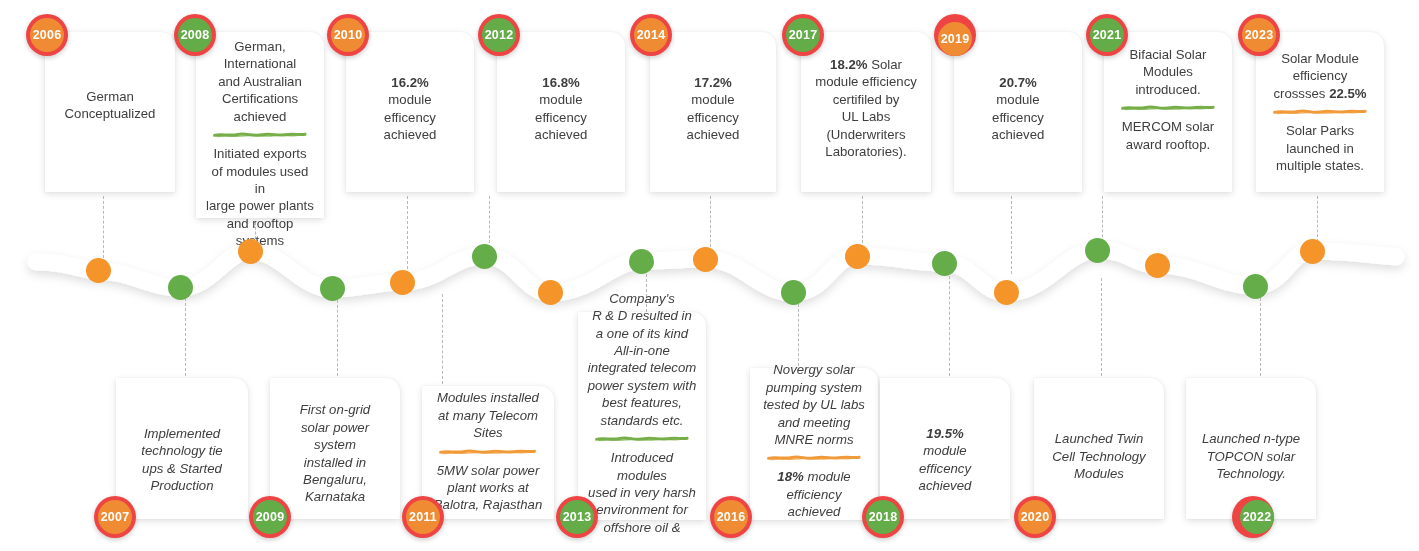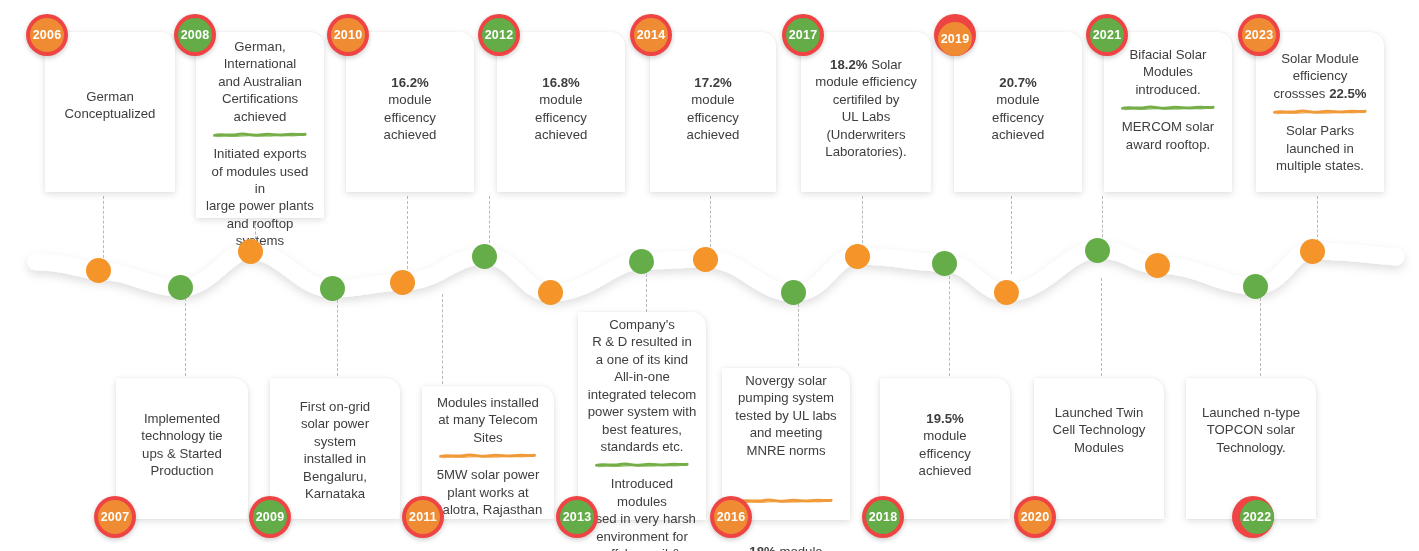--- a/index.html
+++ b/index.html
@@ -35,21 +35,21 @@
     padding:10px 9px;
     display:flex;
     flex-direction:column;
     align-items:center;
     text-align:center;
     line-height:1.32;
     font-size:13.2px;
     color:#3e3e3e;
   }
   .card.top{justify-content:flex-start;}
-  .card.bottom{justify-content:space-between;}
+  .card.bottom{justify-content:center;font-style:italic;}
   .card .txt{display:block;width:100%;}
   .card .txt.b{font-weight:bold;}
   .card .lead{font-weight:bold;}
 
   
   .seg{width:100%;}
   .seg + .brush{margin:6px 0 7px 0;}
 
   
   .brush{
@@ -302,21 +302,21 @@
             <path d="M8,6.4 C 30,4.6 46,7.2 66,5.6 C 88,4 106,7 128,5.4 C 148,4.2 164,6.2 182,5" fill="none" stroke="#6faa3f" stroke-width="1.6" stroke-linecap="round" opacity=".75"></path>
           </svg>
         </div>
         <div class="seg">
           <div class="txt">Introduced modules</div>
           <div class="txt">used in very harsh</div>
           <div class="txt">environment for</div>
           <div class="txt">offshore oil &amp;</div>
         </div>
       </div>
-      <div class="card bottom" style="left: 722px; top: 368px; width: 128px; height: 152px; padding-top: 4px; gap: 32px;">
+      <div class="card bottom" style="left: 750px; top: 368px; width: 128px; height: 152px; padding-top: 4px;">
         <div class="seg">
           <div class="txt">Novergy solar</div>
           <div class="txt">pumping system</div>
           <div class="txt">tested by UL labs</div>
           <div class="txt">and meeting</div>
           <div class="txt">MNRE norms</div>
         </div>
         <div class="brush">
           <svg viewBox="0 0 200 8" preserveAspectRatio="none">
             <path d="M2,5 C 20,2.6 34,6.2 52,4 C 70,2 84,6.4 104,4.2 C 122,2.4 138,6 158,4 C 172,2.8 184,5 196,3.6" fill="none" stroke="#f0952f" stroke-width="3.4" stroke-linecap="round"></path>

